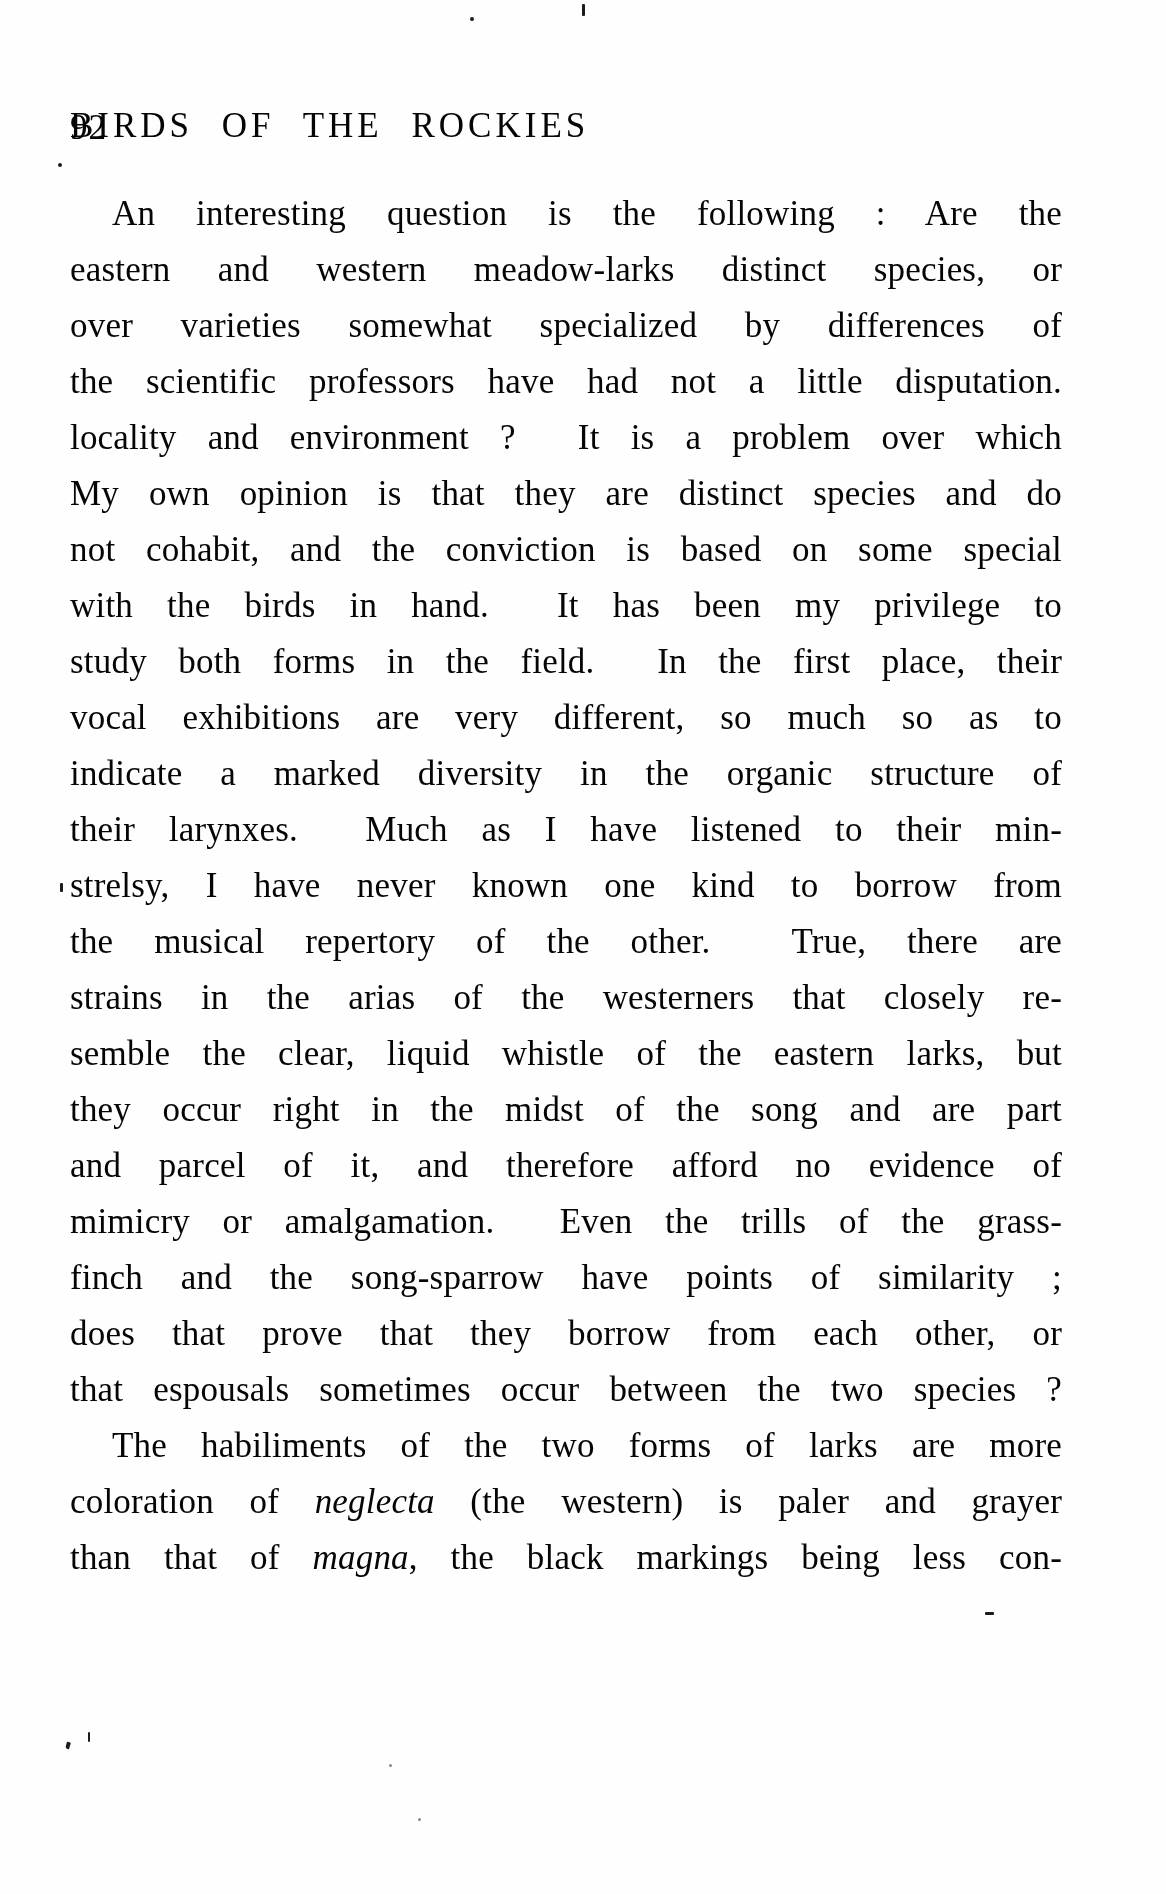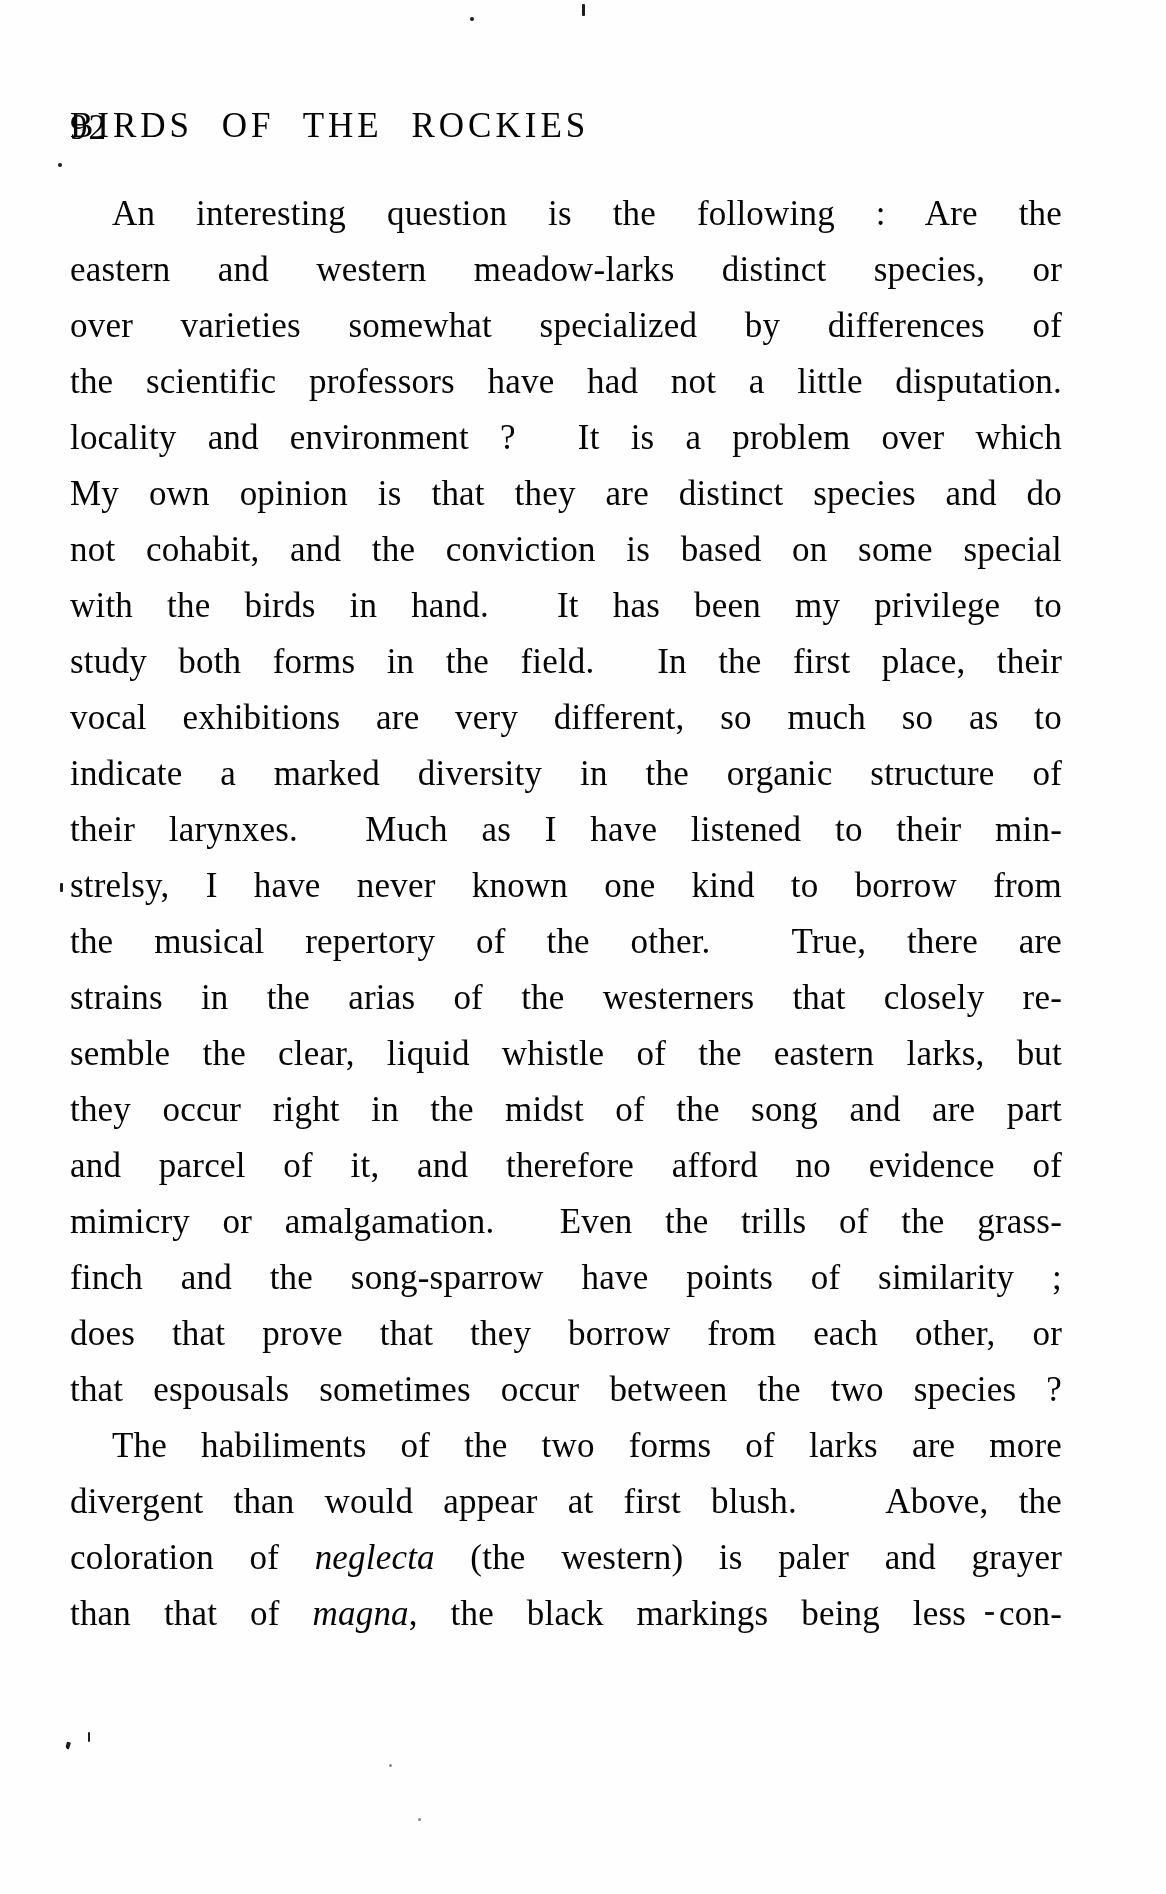--- a/index.html
+++ b/index.html
@@ -93,21 +93,20 @@
       <div class="line">the musical repertory of the other.&nbsp; True, there are</div>
       <div class="line">strains in the arias of the westerners that closely re-</div>
       <div class="line">semble the clear, liquid whistle of the eastern larks, but</div>
       <div class="line">they occur right in the midst of the song and are part</div>
       <div class="line">and parcel of it, and therefore afford no evidence of</div>
       <div class="line">mimicry or amalgamation.&nbsp; Even the trills of the grass-</div>
       <div class="line">finch and the song-sparrow have points of similarity&nbsp;;</div>
       <div class="line">does that prove that they borrow from each other, or</div>
       <div class="line">that espousals sometimes occur between the two species&nbsp;?</div>
       <div class="line indent">The habiliments of the two forms of larks are more</div>
-      <div class="line">divergent than would appear at first blush.&nbsp;&nbsp; Above, the</div>
       <div class="line"><span>coloration of </span><i>neglecta</i><span> (the western) is paler and&nbsp;grayer</span></div>
       <div class="line"><span>than that of </span><i>magna</i><span>, the black markings being less con-</span></div>
     </div>
 
   <div class="speck bar" style="left:582px; top:4px;    width:3px; height:12px;"></div>
   <div class="speck" style="left:470px; top:17px;   width:4px; height:4px;"></div>
   <div class="speck" style="left:58px;  top:163px;  width:4px; height:4px;"></div>
   <div class="speck bar" style="left:60px;  top:883px;  width:3px; height:9px;"></div>
   <div class="speck bar" style="left:88px;  top:1732px; width:2px; height:10px;"></div>
   <div class="speck bar" style="left:66px;  top:1742px; width:4px; height:7px; transform:rotate(18deg); border-bottom-left-radius:4px;"></div>

